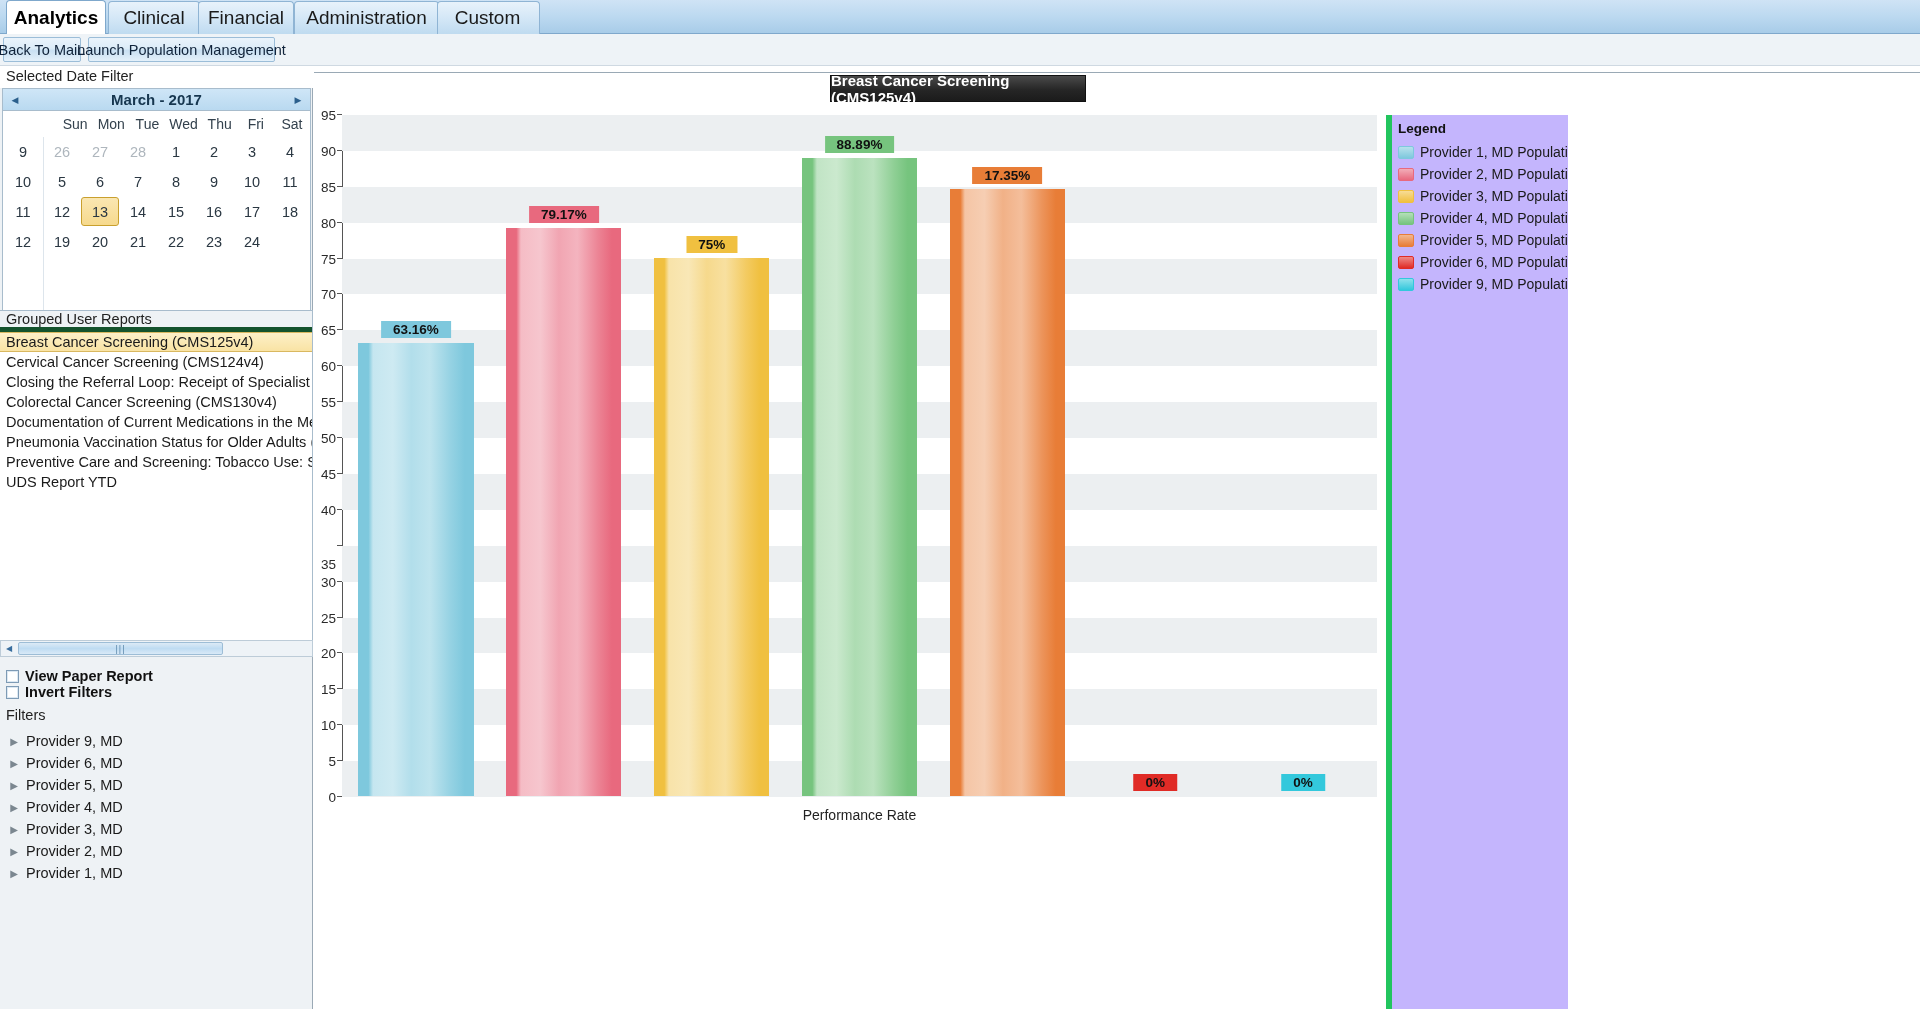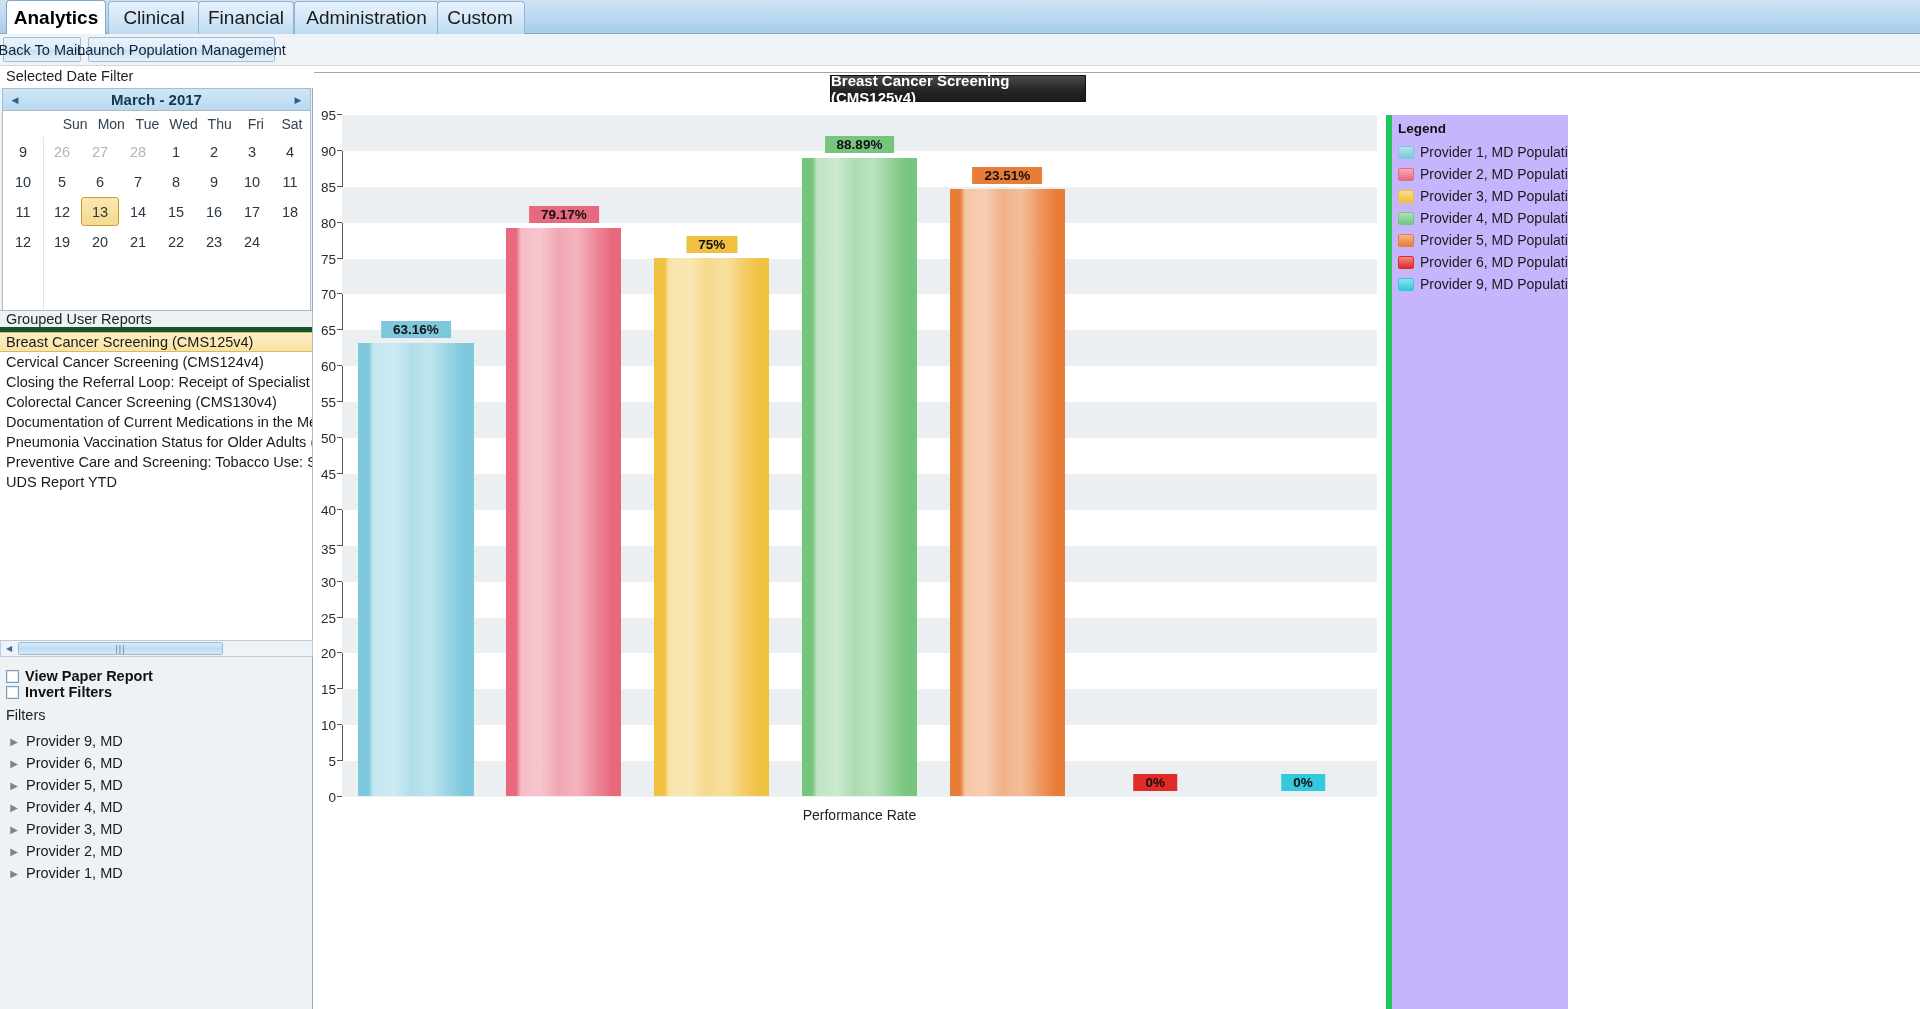--- a/index.html
+++ b/index.html
@@ -259,21 +259,21 @@
   </div>
   <div class="tab" style="left:108px;width:92px;">
     <span>Clinical</span>
   </div>
   <div class="tab" style="left:198px;width:96px;">
     <span>Financial</span>
   </div>
   <div class="tab" style="left:294px;width:145px;">
     <span>Administration</span>
   </div>
-  <div class="tab" style="left:437px;width:88px;padding-left:16px;">
+  <div class="tab" style="left:437px;width:103px;padding-left:16px;">
     <span>Custom</span>
   </div>
 </div>
 
 <div id="cmdrow">
   <div class="cmdbtn" style="left:3px;width:78px;">
     <span>Back To Main</span>
   </div>
   <div class="cmdbtn" style="left:88px;width:187px;">
     <span>Launch Population Management</span>
@@ -435,21 +435,21 @@
           <div class="ytick" style="bottom: 63.7895px; right: 1041px; position: absolute; transform: none;">10</div>
           <div class="ytickmark" style="bottom: 71.7895px;"></div>
           <div class="ytick" style="bottom: 99.6842px; right: 1041px; position: absolute; transform: none;">15</div>
           <div class="ytickmark" style="bottom: 107.684px;"></div>
           <div class="ytick" style="bottom: 135.579px; right: 1041px; position: absolute; transform: none;">20</div>
           <div class="ytickmark" style="bottom: 143.579px;"></div>
           <div class="ytick" style="bottom: 171.474px; right: 1041px; position: absolute; transform: none;">25</div>
           <div class="ytickmark" style="bottom: 179.474px;"></div>
           <div class="ytick" style="bottom: 207.368px; right: 1041px; position: absolute; transform: none;">30</div>
           <div class="ytickmark" style="bottom: 215.368px;"></div>
-          <div class="ytick" style="bottom: 240px; right: 1041px; position: absolute; transform: none;">35</div>
+          <div class="ytick" style="bottom: 225px; right: 1041px; position: absolute; transform: none;">35</div>
           <div class="ytickmark" style="bottom: 251.263px;"></div>
           <div class="ytick" style="bottom: 279.158px; right: 1041px; position: absolute; transform: none;">40</div>
           <div class="ytickmark" style="bottom: 287.158px;"></div>
           <div class="ytick" style="bottom: 315.053px; right: 1041px; position: absolute; transform: none;">45</div>
           <div class="ytickmark" style="bottom: 323.053px;"></div>
           <div class="ytick" style="bottom: 350.947px; right: 1041px; position: absolute; transform: none;">50</div>
           <div class="ytickmark" style="bottom: 358.947px;"></div>
           <div class="ytick" style="bottom: 386.842px; right: 1041px; position: absolute; transform: none;">55</div>
           <div class="ytickmark" style="bottom: 394.842px;"></div>
           <div class="ytick" style="bottom: 422.737px; right: 1041px; position: absolute; transform: none;">60</div>
@@ -474,21 +474,21 @@
           <div class="bar" style="left: 164.121px; width: 115.329px; height: 568.357px; background: linear-gradient(to right, rgb(232, 105, 126) 0%, rgb(232, 105, 126) 9%, rgb(245, 188, 197) 13%, rgb(246, 198, 206) 30%, rgb(241, 165, 178) 46%, rgb(244, 180, 191) 62%, rgb(236, 132, 149) 80%, rgb(232, 105, 126) 92%, rgb(232, 105, 126) 100%);"></div>
           <div class="bar" style="left: 311.979px; width: 115.329px; height: 538.421px; background: linear-gradient(to right, rgb(240, 192, 64) 0%, rgb(240, 192, 64) 9%, rgb(248, 227, 169) 13%, rgb(249, 231, 182) 30%, rgb(246, 217, 140) 46%, rgb(248, 224, 160) 62%, rgb(243, 203, 98) 80%, rgb(240, 192, 64) 92%, rgb(240, 192, 64) 100%);"></div>
           <div class="bar" style="left: 459.836px; width: 115.329px; height: 638.137px; background: linear-gradient(to right, rgb(118, 196, 126) 0%, rgb(118, 196, 126) 9%, rgb(193, 228, 197) 13%, rgb(203, 233, 206) 30%, rgb(173, 220, 178) 46%, rgb(187, 226, 191) 62%, rgb(143, 207, 149) 80%, rgb(118, 196, 126) 92%, rgb(118, 196, 126) 100%);"></div>
           <div class="bar" style="left: 607.693px; width: 115.329px; height: 607.483px; background: linear-gradient(to right, rgb(232, 125, 55) 0%, rgb(232, 125, 55) 9%, rgb(245, 197, 165) 13%, rgb(246, 206, 179) 30%, rgb(241, 177, 135) 46%, rgb(244, 190, 155) 62%, rgb(236, 148, 91) 80%, rgb(232, 125, 55) 92%, rgb(232, 125, 55) 100%);"></div>
         </div>
       <div id="barlabels">
           <div class="barlabel" style="left: 73.9286px; bottom: 459.422px; background: rgb(126, 200, 221);">63.16%</div>
           <div class="barlabel" style="left: 221.786px; bottom: 574.357px; background: rgb(232, 105, 126);">79.17%</div>
           <div class="barlabel" style="left: 369.643px; bottom: 544.421px; background: rgb(240, 192, 64);">75%</div>
           <div class="barlabel" style="left: 517.5px; bottom: 644.137px; background: rgb(118, 196, 126);">88.89%</div>
-          <div class="barlabel" style="left: 665.357px; bottom: 613.483px; background: rgb(232, 125, 55);">23.51%</div>
+          <div class="barlabel" style="left: 665.357px; bottom: 613.483px; background: rgb(232, 125, 55);">17.35%</div>
           <div class="barlabel" style="left: 813.214px; bottom: 6px; background: rgb(224, 43, 38);">0%</div>
           <div class="barlabel" style="left: 961.071px; bottom: 6px; background: rgb(51, 200, 220);">0%</div>
         </div>
       <div id="xaxislabel">Performance Rate</div>
     </div>
   </div>
 
   <div id="legendpanel">
     <div id="legendbox">
       <div id="legendtitle">Legend</div>

